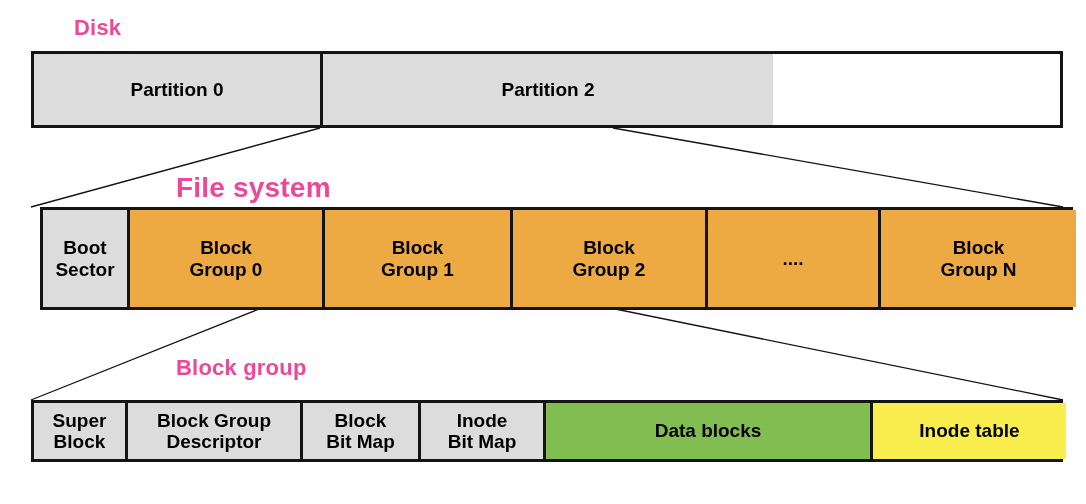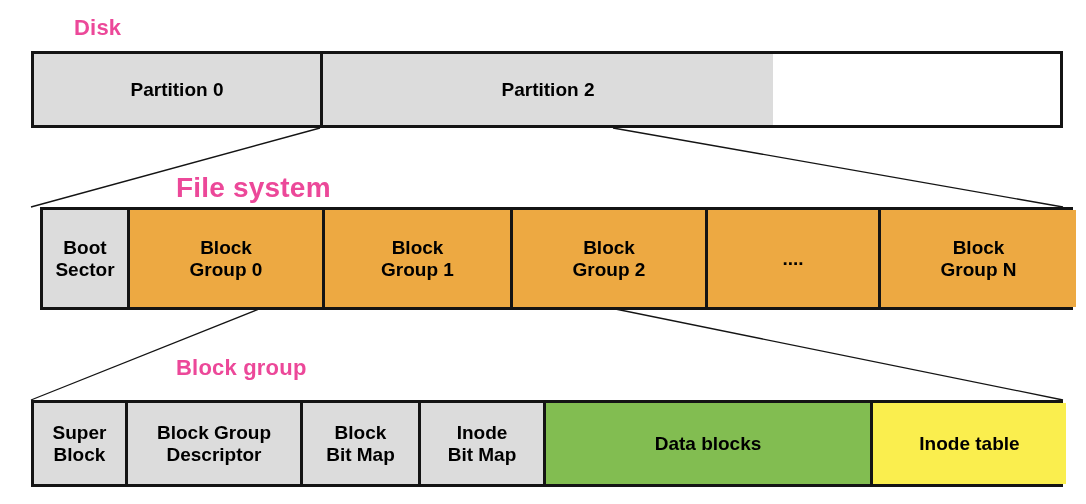--- a/index.html
+++ b/index.html
@@ -71,21 +71,21 @@
     width: 1033px;
     height: 103px;
   }
   #fs-row .cell {
     font-size: 19px;
   }
   #bg-row {
     left: 31px;
     top: 400px;
     width: 1032px;
-    height: 87px;
+    height: 62px;
   }
   #bg-row .cell {
     font-size: 19px;
   }
   .caption-disk {
     left: 74px;
     top: 15px;
     font-size: 22px;
   }
   .caption-fs {

